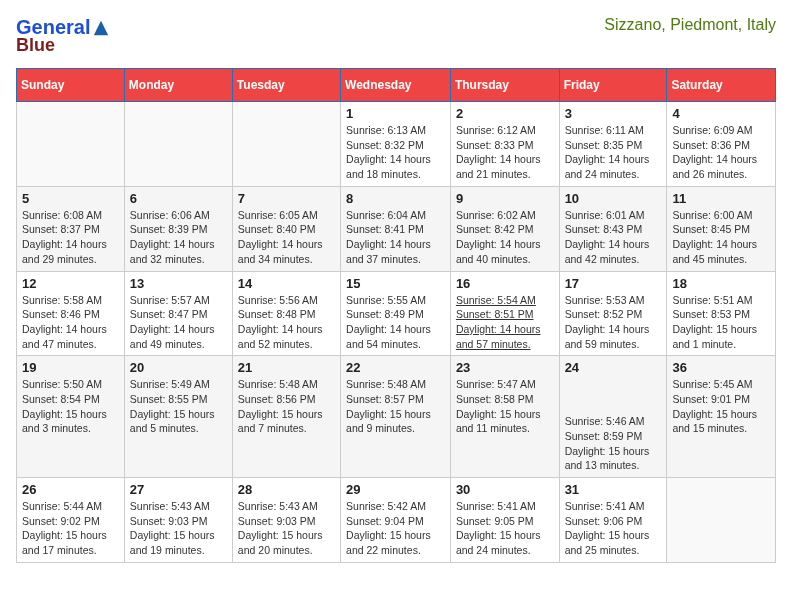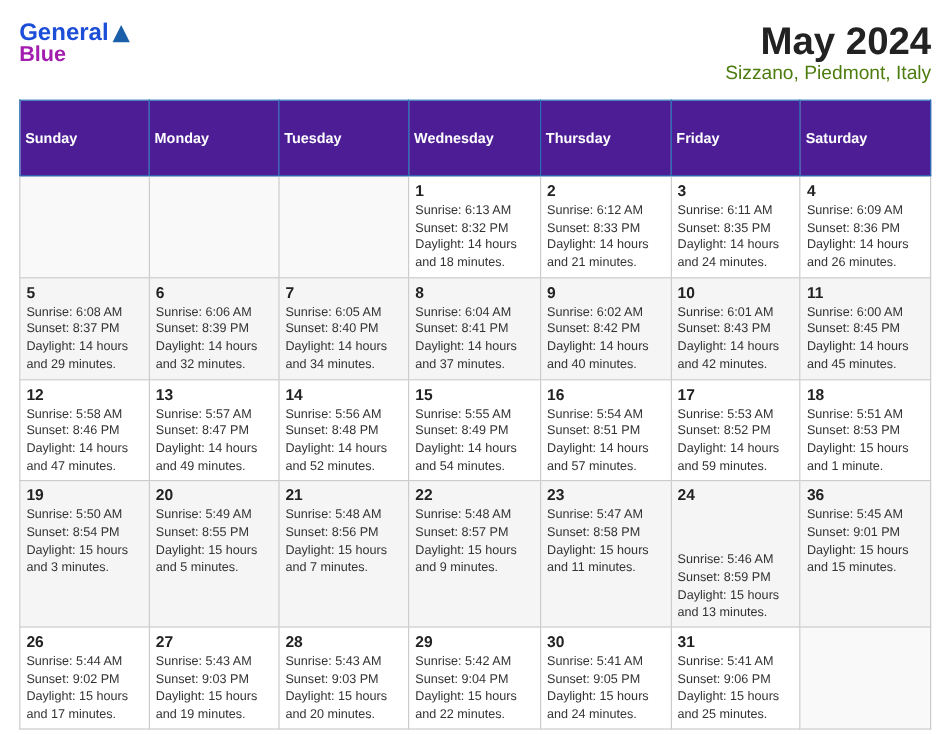--- a/index.html
+++ b/index.html
@@ -26,21 +26,21 @@
       align-items: center;
     }
     .logo-general {
       font-size: 20px;
       font-weight: bold;
       color: #1d4ed8;
     }
     .logo-blue {
       font-size: 18px;
       font-weight: bold;
-      color: #a21caf;
+      color: #7f1d1d;
     }
     .logo-icon {
       width: 18px;
       height: 18px;
       margin-left: 2px;
     }
     .title-block {
       text-align: right;
     }
     .month-title {
@@ -51,23 +51,23 @@
     .location {
       font-size: 16px;
       color: #4d7c0f;
     }
     table {
       width: 100%;
       border-collapse: collapse;
       font-size: 11px;
     }
     thead tr th {
-      background: #4c1d95;
+      background: #ef4444;
       color: #fff;
-      padding: 24px 4px;
+      padding: 9px 4px;
       text-align: left;
       font-size: 12px;
       font-weight: bold;
       border: 1px solid #2a6db5;
     }
     tbody tr td {
       border: 1px solid #ccc;
       vertical-align: top;
       padding: 4px 5px;
       height: 80px;
@@ -100,21 +100,20 @@
   <div class="logo">
     <div class="logo-text">
       <span class="logo-general">General</span>
       <svg class="logo-icon" viewBox="0 0 20 20">
         <polygon points="10,2 18,18 2,18" fill="#1a5fa8"></polygon>
       </svg>
     </div>
     <span class="logo-blue" style="margin-top:-4px;">Blue</span>
   </div>
   <div class="title-block">
-    <div class="month-title">May 2024</div>
     <div class="location">Sizzano, Piedmont, Italy</div>
   </div>
 </div>
 
 <table>
   <thead>
     <tr>
     <th>Sunday</th>
         <th>Monday</th>
         <th>Tuesday</th>
@@ -218,21 +217,21 @@
 Daylight: 14 hours and 52 minutes.</div>
         </td>
         <td>
           <span class="day-num">15</span>
           <div class="day-info" style="white-space: pre-line;">Sunrise: 5:55 AM
 Sunset: 8:49 PM
 Daylight: 14 hours and 54 minutes.</div>
         </td>
         <td>
           <span class="day-num">16</span>
-          <div class="day-info" style="white-space: pre-line;">Sunrise: 5:54 AM
+          <div class="day-info" style="white-space: pre-line; text-decoration: underline;">Sunrise: 5:54 AM
 Sunset: 8:51 PM
 Daylight: 14 hours and 57 minutes.</div>
         </td>
         <td>
           <span class="day-num">17</span>
           <div class="day-info" style="white-space: pre-line;">Sunrise: 5:53 AM
 Sunset: 8:52 PM
 Daylight: 14 hours and 59 minutes.</div>
         </td>
         <td>

